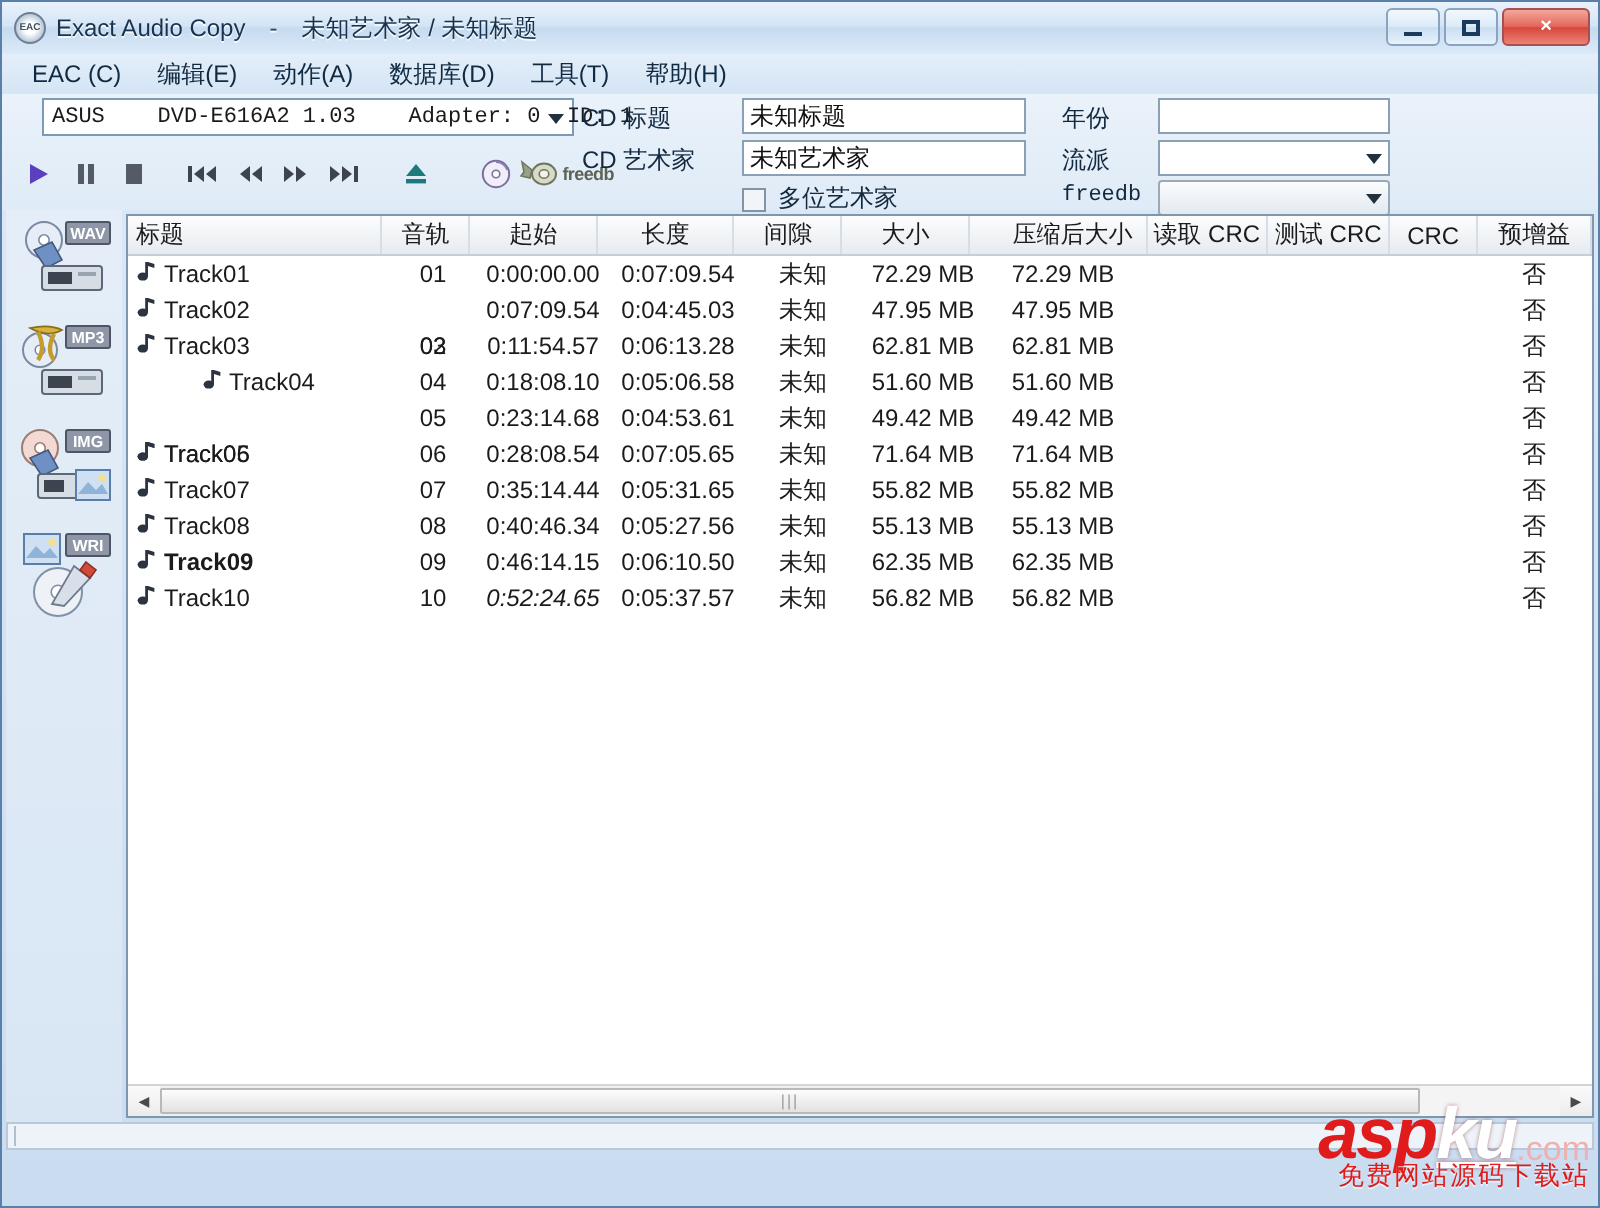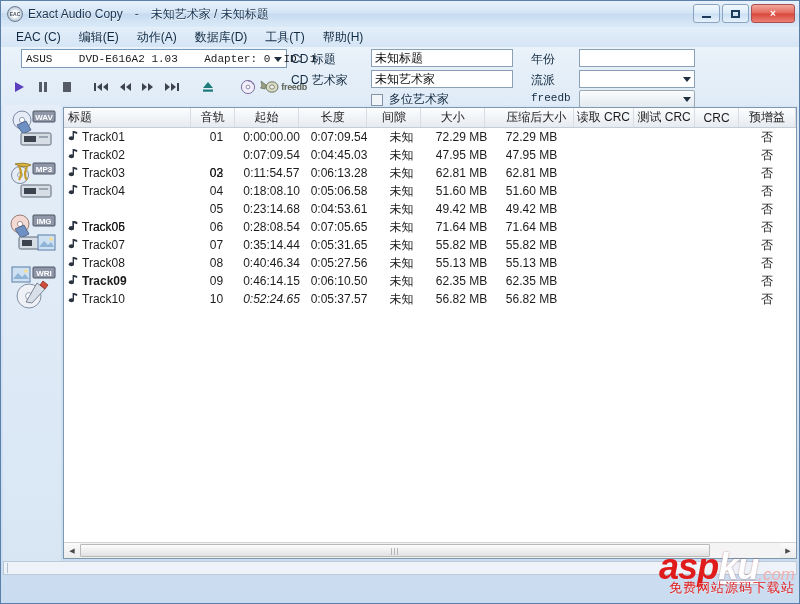--- a/index.html
+++ b/index.html
@@ -222,21 +222,21 @@
   .wm {
     position: absolute; right: 4px; bottom: 6px;
     pointer-events: none; user-select: none;
     font-family: "Liberation Sans", sans-serif;
   }
   .wm-main {
     font-size: 36px; font-weight: bold; font-style: italic;
     color: #e01b1b; letter-spacing: -1px; line-height: 1;
   }
   .wm-ku { color: #ffffff; text-shadow: 0 0 2px rgba(120,0,0,0.45); text-decoration: underline; }
-  .wm-com { color: #f0b0b0; font-size: 17px; font-style: italic; }
+  .wm-com { color: #f0b0b0; font-size: 17px; }
   .wm-sub {
     font-size: 13px; color: #e01b1b; text-align: right; margin-top: -6px;
     letter-spacing: 1px; text-shadow: 0 1px 0 rgba(255,255,255,0.6);
   }
   .wm-row { display:flex; align-items:flex-end; justify-content:flex-end; }
 </style>
 </head>
 <body>
 
 <div id="app">
@@ -498,21 +498,21 @@
           <div class="td c" style="width: 70px;">0:06:13.28</div>
           <div class="td c" style="width: 55px;">未知</div>
           <div class="td c" style="width: 65px;">62.81 MB</div>
           <div class="td c" style="width: 75px;">62.81 MB</div>
           <div class="td c" style="width: 62px;"></div>
           <div class="td c" style="width: 62px;"></div>
           <div class="td c" style="width: 45px;"></div>
           <div class="td c" style="width: 58px;">否</div>
         </div>
         <div class="trow">
-          <div class="td" style="width: 130px;">
+          <div class="td" style="width: 130px; justify-content: center;">
             <span class="note"><svg width="10" height="11" viewBox="0 0 10 11">
                 <rect x="4.6" y="1" width="1.4" height="7" fill="#2b3440"></rect>
                 <path d="M6 1 l3.2 1 v2 l-3.2 -1 z" fill="#2b3440"></path>
                 <ellipse cx="3.4" cy="8.3" rx="2.6" ry="2" fill="#2b3440"></ellipse>
               </svg></span>
             <span>Track04</span>
           </div>
           <div class="td c" style="width: 45px;">04</div>
           <div class="td c" style="width: 65px;">0:18:08.10</div>
           <div class="td c" style="width: 70px;">0:05:06.58</div>

